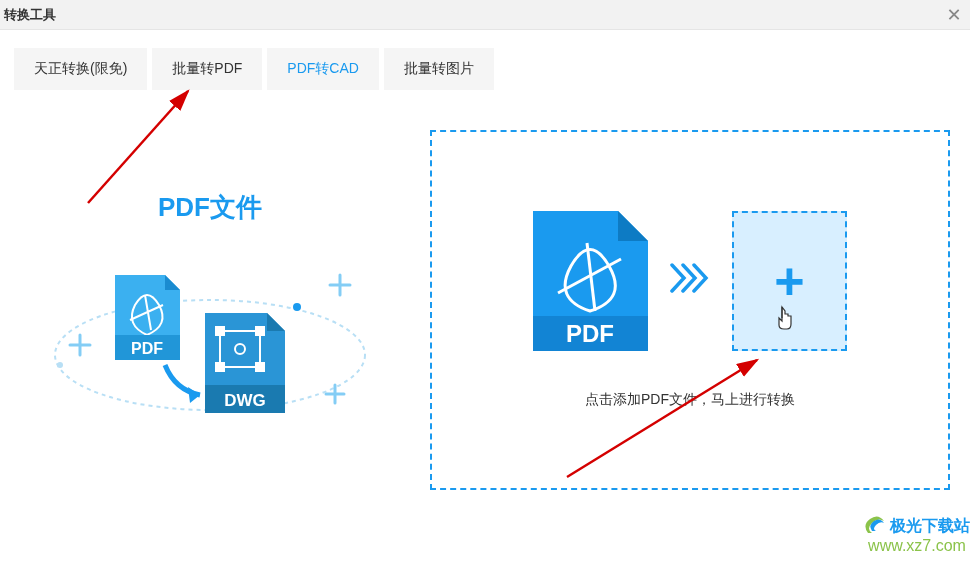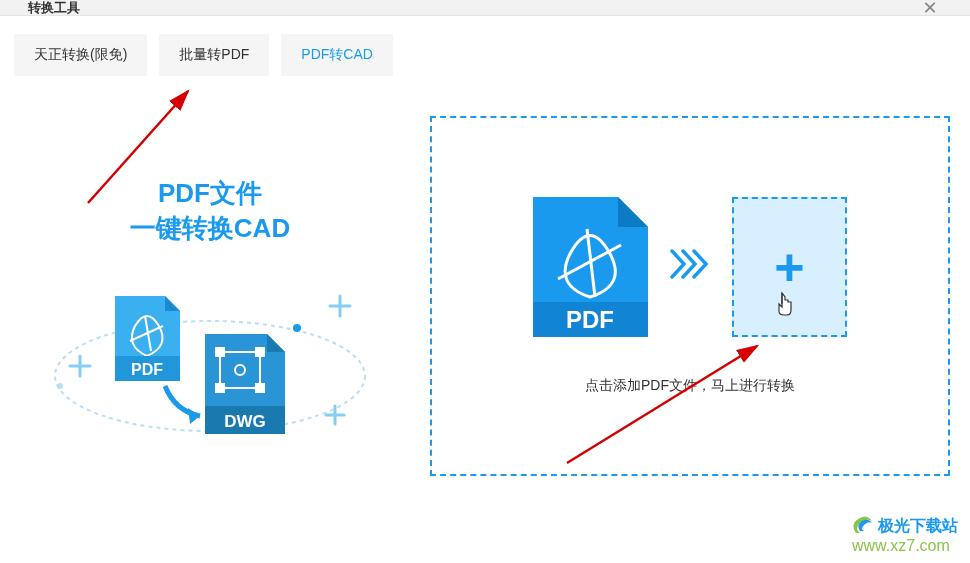--- a/index.html
+++ b/index.html
@@ -6,45 +6,45 @@
     body {
       font-family: "Microsoft YaHei", Arial, sans-serif;
       background: #fff;
       width: 970px;
       height: 563px;
       position: relative;
       overflow: hidden;
     }
     .titlebar {
       background: #f2f2f2;
-      height: 16px;
+      height: 30px;
       display: flex;
       align-items: center;
       justify-content: space-between;
-      padding: 0 28px;
+      padding: 0 4px;
       border-bottom: 1px solid #e5e5e5;
     }
     .titlebar-title {
       font-size: 13px;
       font-weight: bold;
       color: #333;
     }
     .close-btn {
       font-size: 18px;
       color: #888;
       cursor: pointer;
       width: 24px;
       height: 24px;
       display: flex;
       align-items: center;
       justify-content: center;
     }
     .tabs {
       display: flex;
-      gap: 12px;
+      gap: 5px;
       padding: 18px 14px 0 14px;
     }
     .tab {
       padding: 12px 20px;
       background: #f5f5f5;
       color: #333;
       font-size: 14px;
       cursor: pointer;
       border: none;
       white-space: nowrap;
@@ -129,22 +129,22 @@
       font-size: 14px;
       color: #333;
     }
     .arrow-annotation {
       position: absolute;
       pointer-events: none;
     }
     .watermark {
       position: absolute;
       bottom: 8px;
-      right: 12px;
-      text-align: left;
+      right: 0;
+      text-align: center;
     }
     .watermark-brand {
       font-size: 16px;
       font-weight: bold;
       color: #1a9aef;
       display: flex;
       align-items: center;
       gap: 4px;
       justify-content: flex-end;
     }
@@ -158,36 +158,36 @@
 
 <div class="titlebar">
   <span class="titlebar-title">转换工具</span>
   <span class="close-btn">✕</span>
 </div>
 
 <div class="tabs">
   <button class="tab">天正转换(限免)</button>
   <button class="tab">批量转PDF</button>
   <button class="tab active">PDF转CAD</button>
+  <button class="tab">批量转图片</button>
 </div>
 
 <svg class="arrow-annotation" style="left:78px; top:83px;" width="130" height="130">
   <defs>
       <marker id="ah1" markerWidth="10" markerHeight="10" refX="8" refY="3" orient="auto">
         <polygon points="0 0, 9 3, 0 6" fill="#d40000"></polygon>
       </marker>
     </defs>
   <line x1="10" y1="120" x2="110" y2="8" stroke="#d40000" stroke-width="2.5" marker-end="url(#ah1)"></line>
 </svg>
 
 <div class="content">
   <div class="left-panel">
     <div class="promo-title">
       <div>PDF文件</div>
-      <div>一键转换CAD</div>
     </div>
     <div class="promo-graphic">
       <svg width="340" height="200">
 
         <ellipse cx="170" cy="110" rx="155" ry="55" fill="none" stroke="#b8dff5" stroke-width="2" stroke-dasharray="4,4"></ellipse>
         <circle cx="257" cy="62" r="4" fill="#1a9aef"></circle>
         <circle cx="20" cy="120" r="3" fill="#b8dff5"></circle>
 
         <g stroke="#84cdf5" stroke-width="3" stroke-linecap="round">
           <line x1="40" y1="90" x2="40" y2="110"></line>

